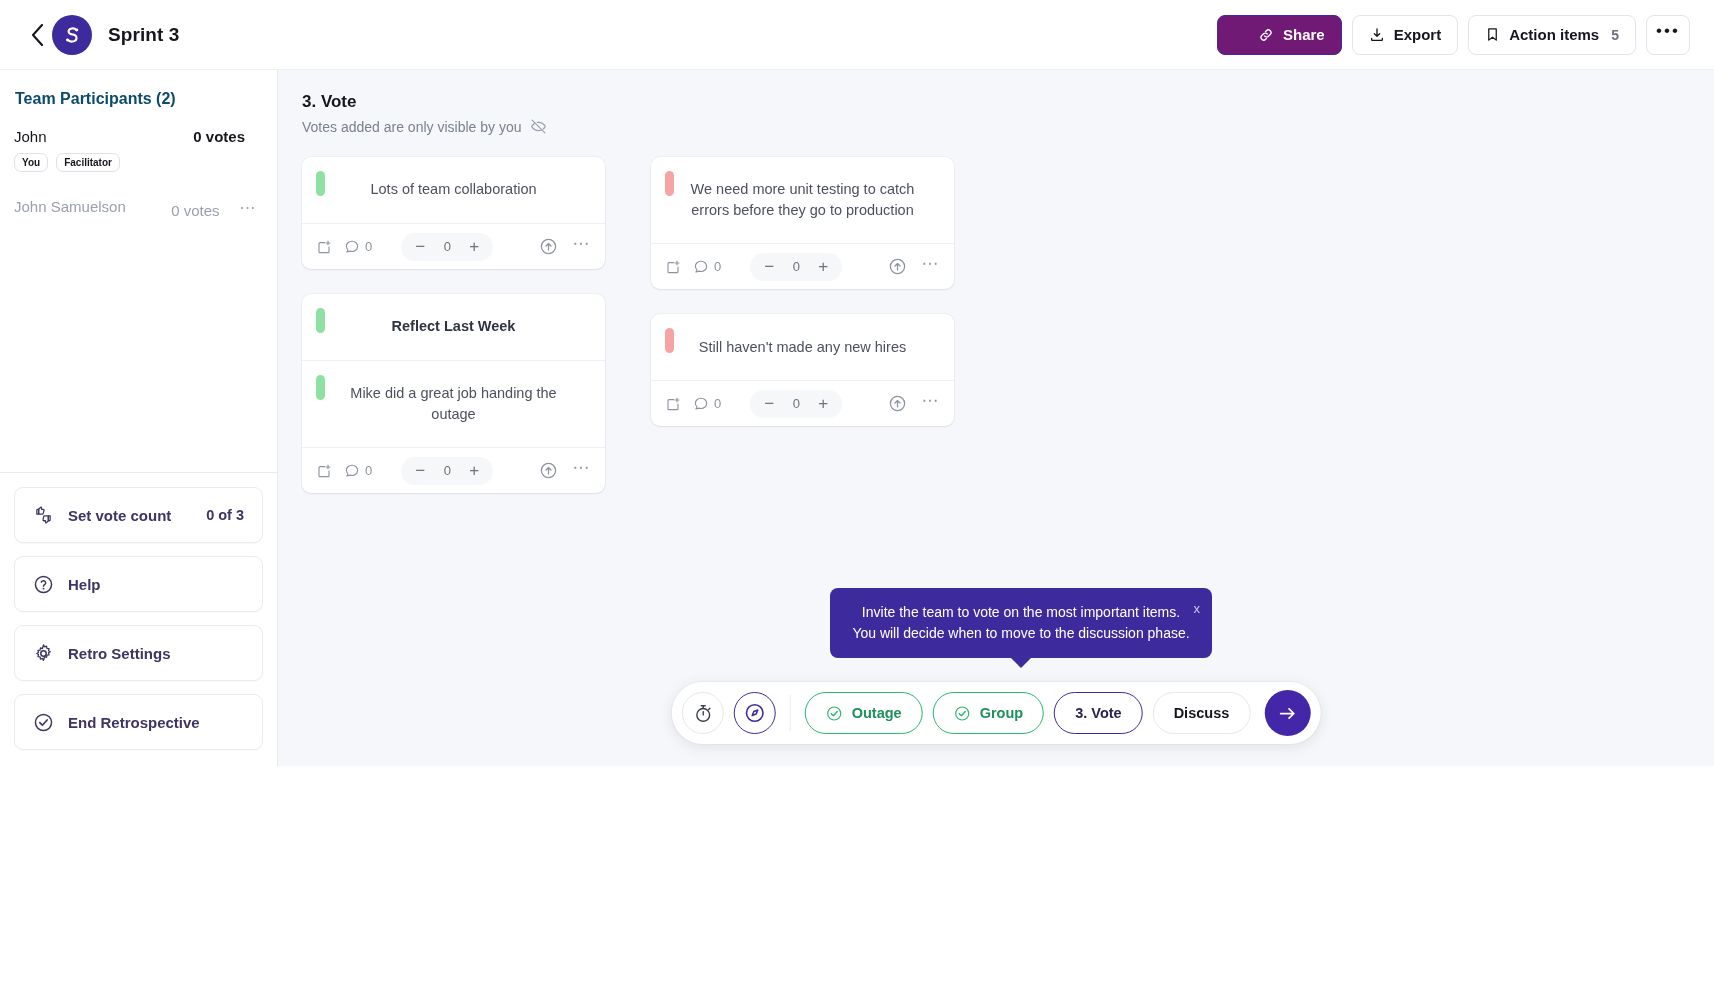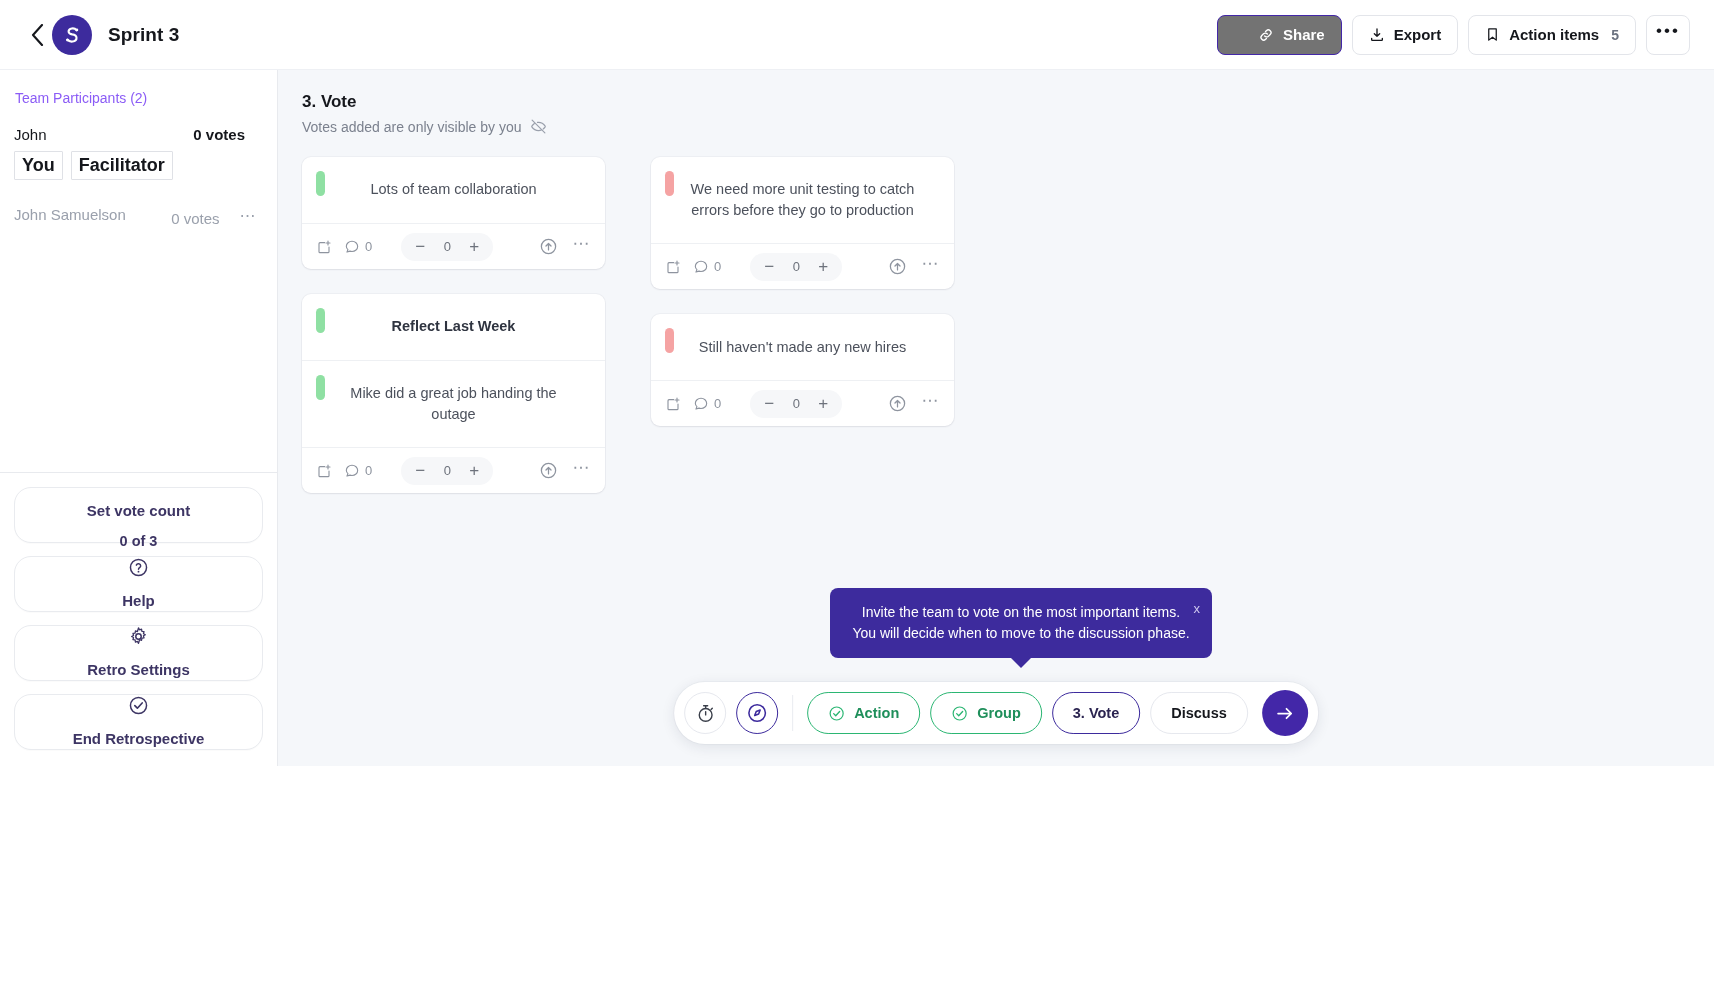--- a/index.html
+++ b/index.html
@@ -32,61 +32,60 @@
   }
   .board-title { font-size: 19px; font-weight: bold; color: #15171c; letter-spacing: .1px; }
   .topbar-spacer { flex: 1 1 auto; }
   .tb-actions { display: flex; align-items: center; gap: 10px; }
   .btn {
     height: 40px; border-radius: 8px; display: inline-flex; align-items: center;
     gap: 9px; padding: 0 16px; font-size: 15px; font-weight: bold;
     cursor: pointer; white-space: nowrap; background: #fff;
     border: 1px solid #e3e5ea; color: #15171c;
   }
-  .btn.primary { background: #737373; border-color: #4327a8; color: #fff; padding-left: 40px; }
+  .btn.primary { background: #701a75; border-color: #4327a8; color: #fff; padding-left: 40px; }
   .btn-count {
     font-size: 14px; color: #6b7280; font-weight: bold; margin-left: 3px;
   }
   .btn-dots {
     width: 44px; height: 40px; border-radius: 8px; border: 1px solid #e3e5ea;
     background: #fff; display: flex; align-items: center; justify-content: center;
     cursor: pointer; color: #15171c; letter-spacing: 2px; font-size: 17px; padding-bottom: 7px;
   }
 
   
   .body { flex: 1 1 auto; display: flex; min-height: 0; }
 
   
   .sidebar {
     width: 278px; min-width: 278px; background: #ffffff;
     border-right: 1px solid #e8eaee;
     display: flex; flex-direction: column;
   }
   .participants { padding: 20px 20px 0 14px; flex: 1 1 auto; overflow: hidden; }
-  .participants-title { font-size: 14px; color: #8b5cf6; margin-bottom: 20px; padding-left: 1px; }
+  .participants-title { font-size: 16px; color: #0c4a6e; margin-bottom: 20px; padding-left: 1px; font-weight: bold; }
   .participant { margin-bottom: 26px; }
   .p-row { display: flex; align-items: flex-start; justify-content: space-between; }
   .p-name { font-size: 15px; color: #15171c; }
   .p-name.muted { color: #9aa0ac; }
   .p-votes { font-size: 15px; font-weight: bold; color: #15171c; padding-right: 12px; }
   .p-votes.muted { color: #9aa0ac; font-weight: normal; }
   .p-right { display: flex; align-items: center; gap: 8px; }
   .p-dots { color: #9aa0ac; font-size: 16px; letter-spacing: 1.5px; cursor: pointer; padding-bottom:6px; }
   .tags { display: flex; gap: 8px; margin-top: 8px; }
   .tag {
-    border: 1px solid #dfe1e6; border-radius: 1px; padding: 3px 7px;
-    font-size: 18px; font-weight: bold; color: #15171c; background: #fff;
+    border: 1px solid #dfe1e6; border-radius: 7px; padding: 3px 7px;
+    font-size: 10px; font-weight: bold; color: #15171c; background: #fff;
   }
   .sidebar-bottom { padding: 14px 14px 16px 14px; display: flex; flex-direction: column; gap: 13px; border-top: 1px solid #e8eaee;}
   .side-btn {
-    height: 56px; border: 1px solid #e9ebef; border-radius: 17px; background: #fff;
+    height: 56px; border: 1px solid #e9ebef; border-radius: 9px; background: #fff;
     display: flex; align-items: center; padding: 0 18px; gap: 14px;
     font-size: 15px; font-weight: bold; color: #3d3564; cursor: pointer;
     box-shadow: 0 1px 1px rgba(20,20,40,.02);
-    flex-direction: column;
   }
   .side-btn .sb-label { flex: 1 1 auto; }
   .side-btn .sb-value { font-size: 14.5px; font-weight: bold; color: #3d3564; }
 
   
   .canvas {
     flex: 1 1 auto; background: #f5f7fa; position: relative;
     padding: 22px 0 0 24px; overflow: hidden;
   }
   .phase-title { font-size: 17px; font-weight: bold; color: #15171c; margin-bottom: 6px; }
@@ -486,21 +485,21 @@
             <path d="M15.3 8.7 13.6 13 9.3 14.7 11 10.4l4.3-1.7z" stroke="#3d2b9d" stroke-width="1.7" stroke-linejoin="round"></path>
           </svg>
         </div>
         <div class="bar-divider"></div>
 
         <div class="phase-chip done">
           <svg width="17" height="17" viewBox="0 0 24 24" fill="none">
             <circle cx="12" cy="12" r="9.2" stroke="#2bb673" stroke-width="1.7"></circle>
             <path d="M7.8 12.2l2.9 2.9 5.5-6" stroke="#2bb673" stroke-width="1.9" stroke-linecap="round" stroke-linejoin="round"></path>
           </svg>
-          <span>Action</span>
+          <span>Outage</span>
         </div>
 
         <div class="phase-chip done">
           <svg width="17" height="17" viewBox="0 0 24 24" fill="none">
             <circle cx="12" cy="12" r="9.2" stroke="#2bb673" stroke-width="1.7"></circle>
             <path d="M7.8 12.2l2.9 2.9 5.5-6" stroke="#2bb673" stroke-width="1.9" stroke-linecap="round" stroke-linejoin="round"></path>
           </svg>
           <span>Group</span>
         </div>
 

